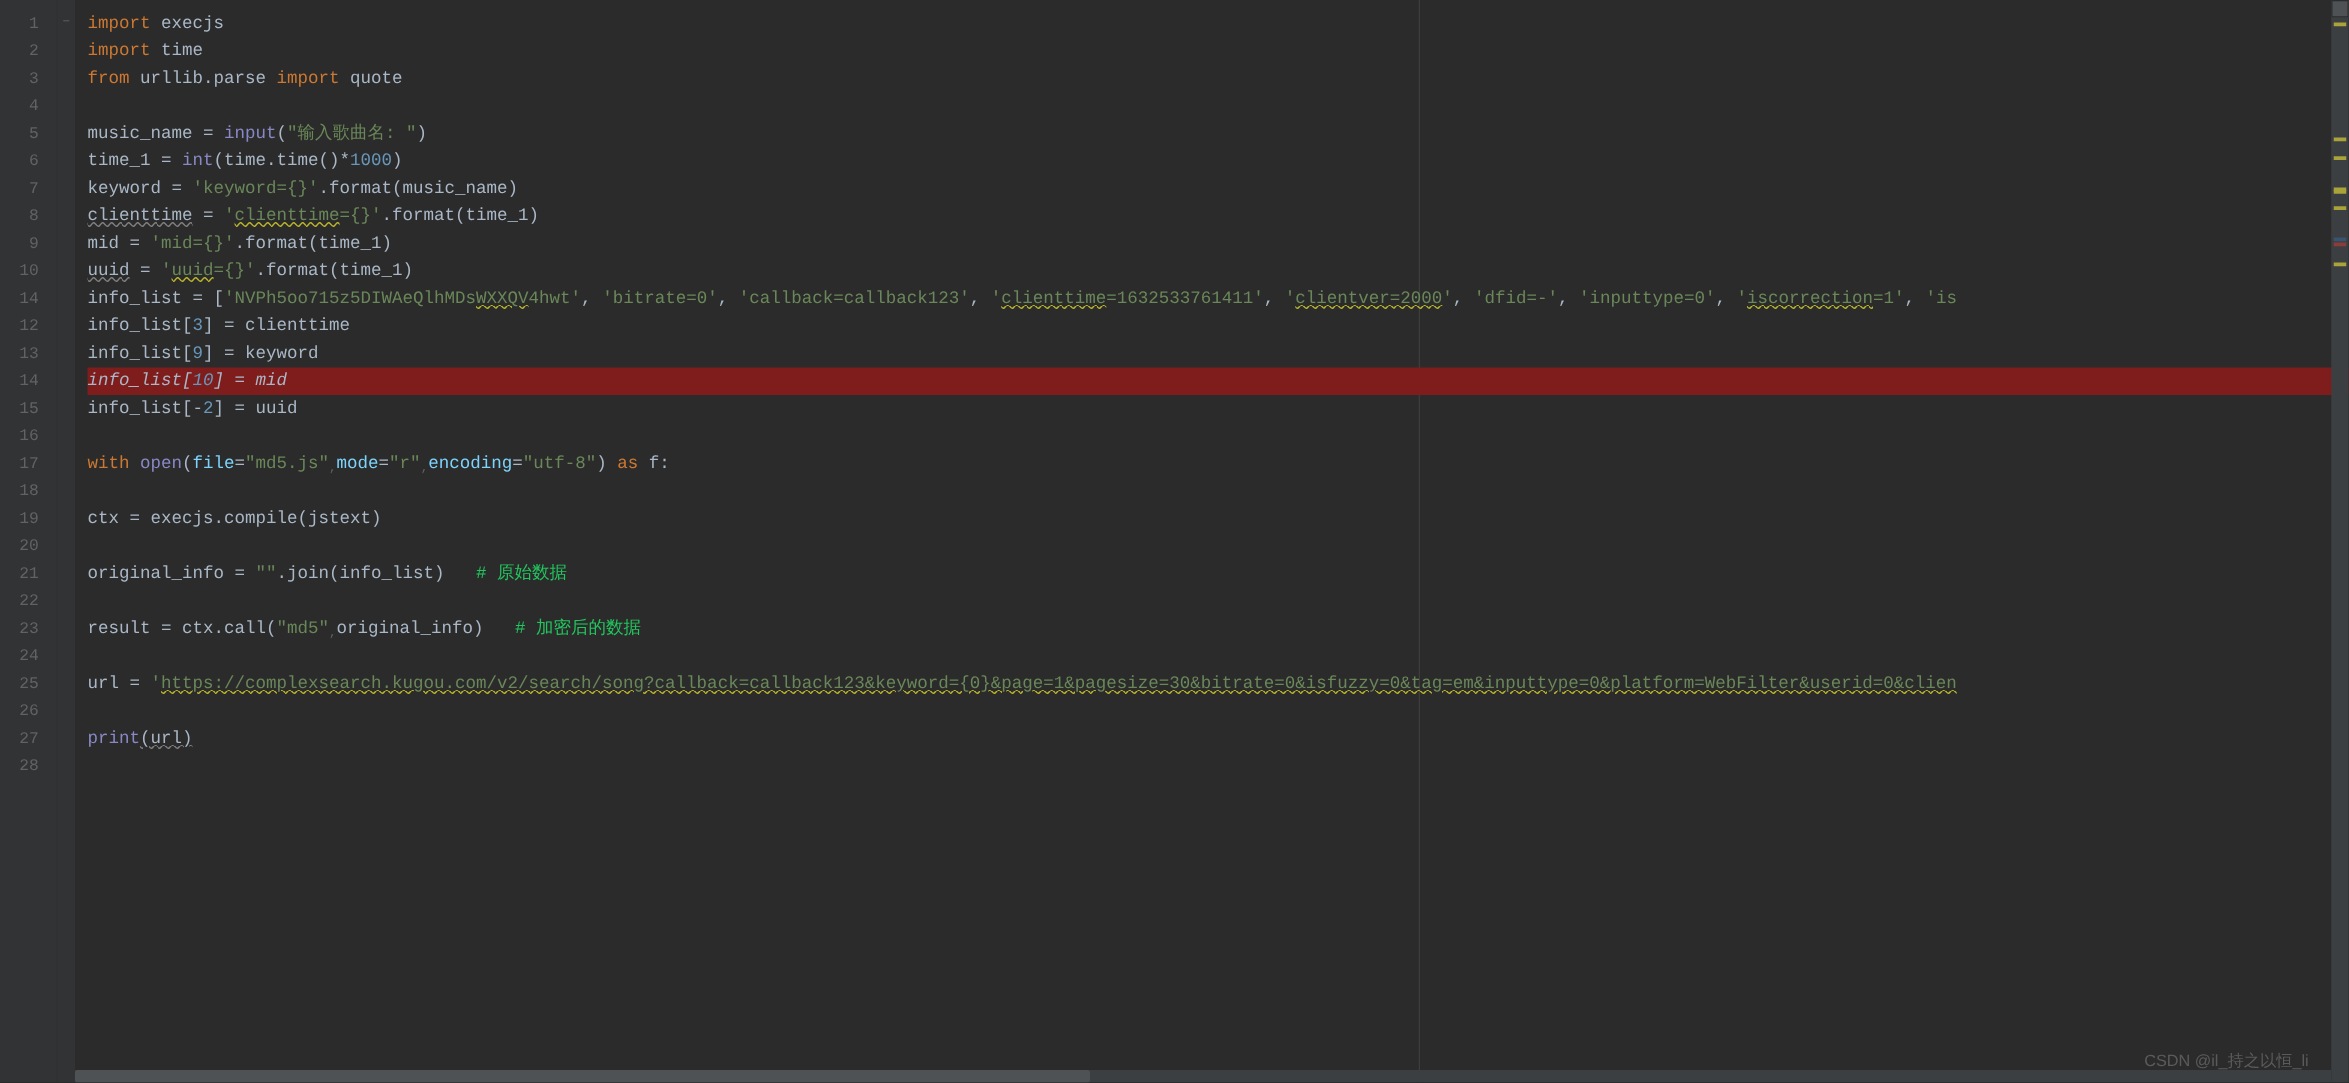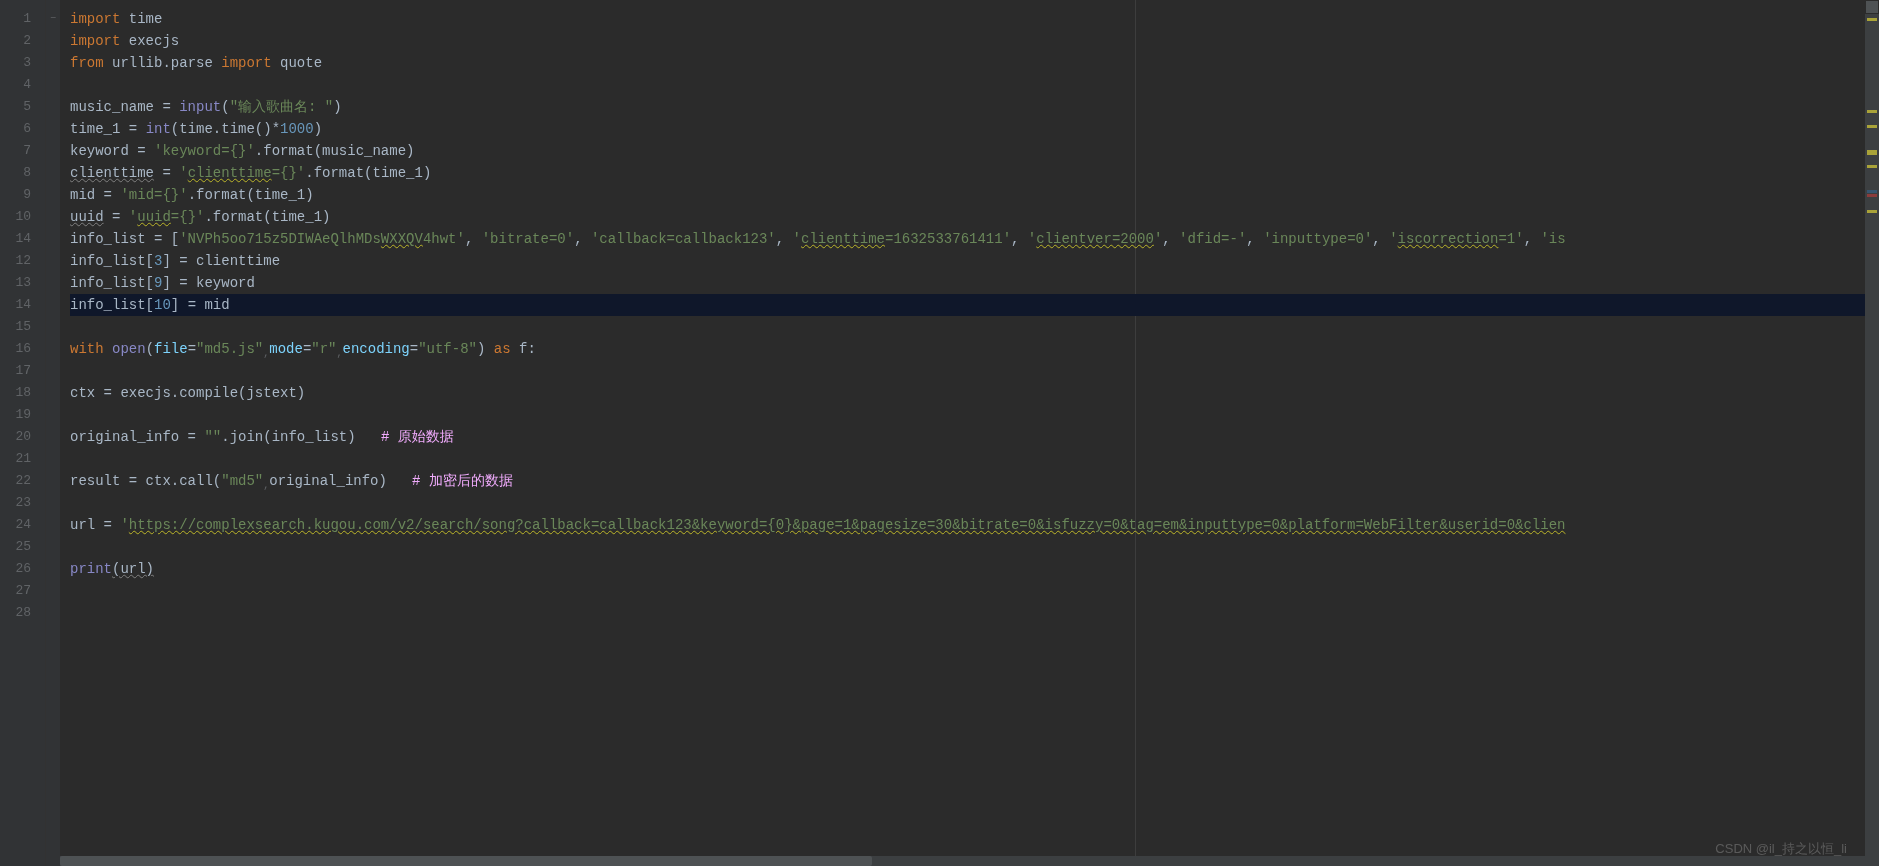--- a/index.html
+++ b/index.html
@@ -55,27 +55,28 @@
       position: relative;
       overflow: hidden;
     }
     .code-line {
       height: 22px;
       line-height: 22px;
       white-space: pre;
       position: relative;
     }
     .code-line.current-line {
-      background: #0f172a;
+      background: #7f1d1d;
+      font-style: italic;
     }
     .kw { color: #cc7832; }
     .str { color: #6a8759; }
     .num { color: #6897bb; }
     .builtin { color: #8888c6; }
-    .comment { color: #f0abfc; }
+    .comment { color: #22c55e; }
     .param { color: #7dd3fc; }
     .wavy { text-decoration: underline wavy #808080; text-decoration-thickness: 1px; }
     .wavy-warn { text-decoration: underline wavy #bbb529; text-decoration-thickness: 1px; }
     .right-margin {
       position: absolute;
       top: 0;
       left: 1075px;
       width: 1px;
       height: 100%;
       background: #3d3d3d;
@@ -199,34 +200,35 @@
       <div class="fold-marker"></div>
       <div class="fold-marker"></div>
       <div class="fold-marker"></div>
       <div class="fold-marker"></div>
       <div class="fold-marker"></div>
       <div class="fold-marker"></div>
       <div class="fold-marker"></div>
     </div>
   <div class="code-area" id="code-area">
     <div class="right-margin"></div>
-  <div class="code-line"><span class="kw">import </span><span>time</span></div>
-      <div class="code-line"><span class="kw">import </span><span>execjs</span></div>
+  <div class="code-line"><span class="kw">import </span><span>execjs</span></div>
+      <div class="code-line"><span class="kw">import </span><span>time</span></div>
       <div class="code-line"><span class="kw">from </span><span>urllib.parse </span><span class="kw">import </span><span>quote</span></div>
       <div class="code-line"></div>
       <div class="code-line"><span>music_name = </span><span class="builtin">input</span><span>(</span><span class="str">"输入歌曲名: "</span><span>)</span></div>
       <div class="code-line"><span>time_1 = </span><span class="builtin">int</span><span>(time.time()*</span><span class="num">1000</span><span>)</span></div>
       <div class="code-line"><span>keyword = </span><span class="str">'keyword={}'</span><span>.format(music_name)</span></div>
       <div class="code-line"><span class="wavy">clienttime</span><span> = </span><span class="str">'</span><span class="str wavy-warn">clienttime</span><span class="str">={}'</span><span>.format(time_1)</span></div>
       <div class="code-line"><span>mid = </span><span class="str">'mid={}'</span><span>.format(time_1)</span></div>
       <div class="code-line"><span class="wavy">uuid</span><span> = </span><span class="str">'</span><span class="str wavy-warn">uuid</span><span class="str">={}'</span><span>.format(time_1)</span></div>
       <div class="code-line"><span>info_list = [</span><span class="str">'NVPh5oo715z5DIWAeQlhMDs</span><span class="str wavy-warn">WXXQV</span><span class="str">4hwt'</span><span>, </span><span class="str">'bitrate=0'</span><span>, </span><span class="str">'callback=callback123'</span><span>, </span><span class="str">'</span><span class="str wavy-warn">clienttime</span><span class="str">=1632533761411'</span><span>, </span><span class="str">'</span><span class="str wavy-warn">clientver=2000</span><span class="str">'</span><span>, </span><span class="str">'dfid=-'</span><span>, </span><span class="str">'inputtype=0'</span><span>, </span><span class="str">'</span><span class="str wavy-warn">iscorrection</span><span class="str">=1'</span><span>, </span><span class="str">'is</span></div>
       <div class="code-line"><span>info_list[</span><span class="num">3</span><span>] = clienttime</span></div>
       <div class="code-line"><span>info_list[</span><span class="num">9</span><span>] = keyword</span></div>
       <div class="code-line current-line"><span>info_list[</span><span class="num">10</span><span>] = mid</span></div>
+      <div class="code-line"><span>info_list[-</span><span class="num">2</span><span>] = uuid</span></div>
       <div class="code-line"></div>
       <div class="code-line"><span class="kw">with </span><span class="builtin">open</span><span>(</span><span class="param">file</span><span>=</span><span class="str">"md5.js"</span><span class="comma-hint">,</span><span class="param">mode</span><span>=</span><span class="str">"r"</span><span class="comma-hint">,</span><span class="param">encoding</span><span>=</span><span class="str">"utf-8"</span><span>) </span><span class="kw">as </span><span>f:</span></div>
       <div class="code-line"></div>
       <div class="code-line"><span>ctx = execjs.compile(jstext)</span></div>
       <div class="code-line"></div>
       <div class="code-line"><span>original_info = </span><span class="str">""</span><span>.join(info_list)   </span><span class="comment"># 原始数据</span></div>
       <div class="code-line"></div>
       <div class="code-line"><span>result = ctx.call(</span><span class="str">"md5"</span><span class="comma-hint">,</span><span>original_info)   </span><span class="comment"># 加密后的数据</span></div>
       <div class="code-line"></div>
       <div class="code-line"><span>url = </span><span class="str">'</span><span class="str wavy-warn">https://complexsearch.kugou.com/v2/search/song?callback=callback123&amp;keyword={0}&amp;page=1&amp;pagesize=30&amp;bitrate=0&amp;isfuzzy=0&amp;tag=em&amp;inputtype=0&amp;platform=WebFilter&amp;userid=0&amp;clien</span></div>

